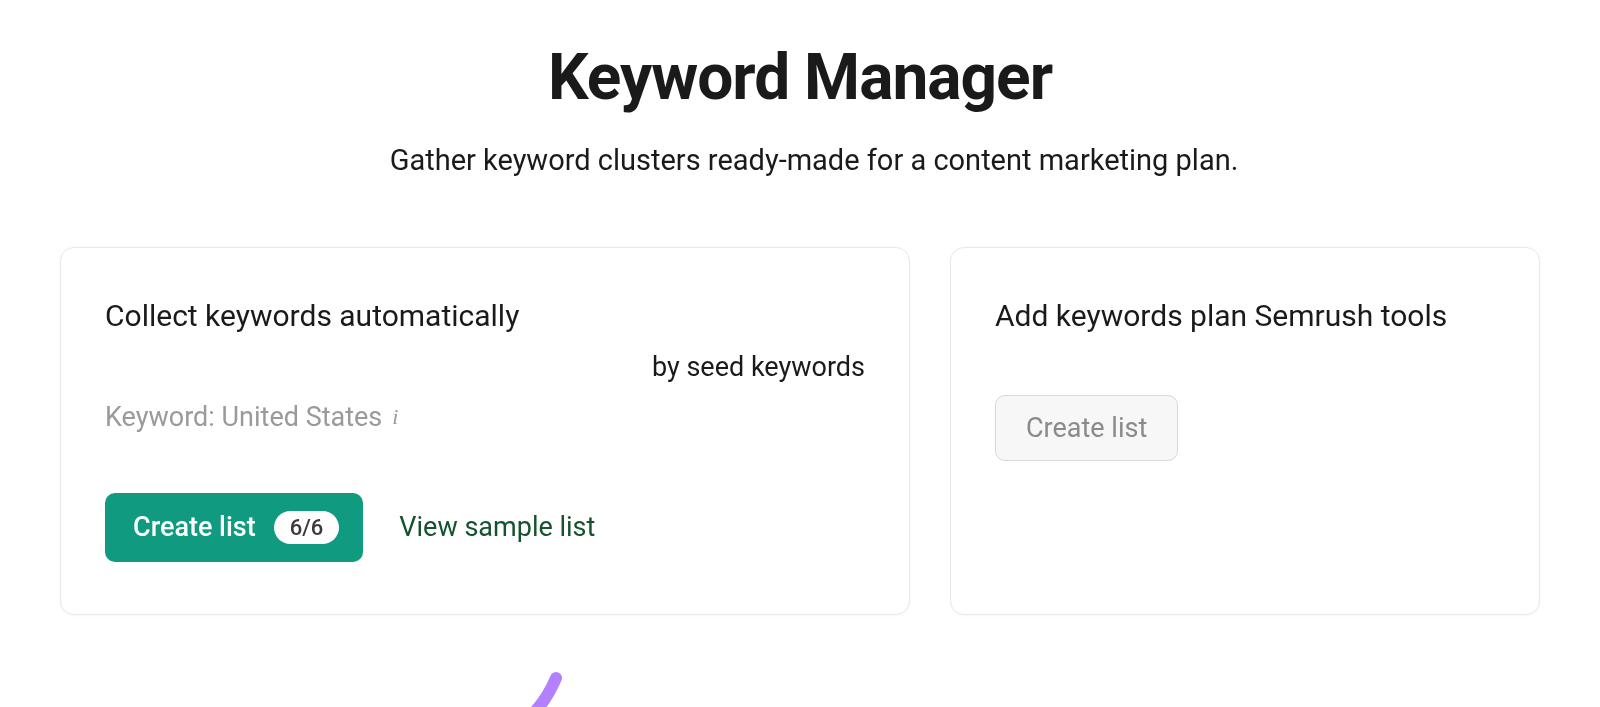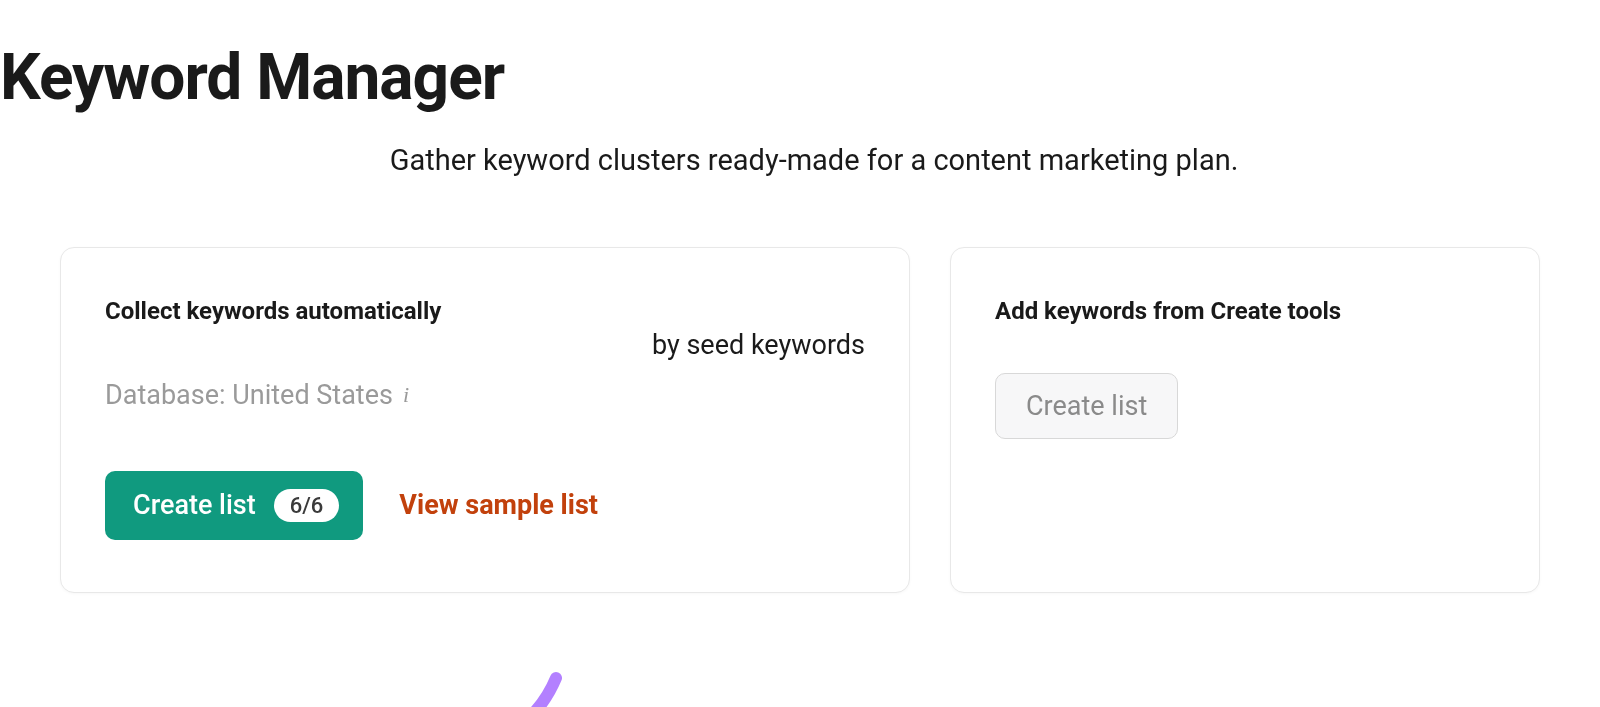--- a/index.html
+++ b/index.html
@@ -15,21 +15,21 @@
       height: 707px;
       position: relative;
     }
     
     .container {
       width: 100%;
       padding-top: 40px;
     }
     
     .page-title {
-      text-align: left;
+      text-align: center;
       font-size: 64px;
       font-weight: 700;
       color: #1a1a1a;
       letter-spacing: -1px;
       margin-bottom: 28px;
     }
     
     .page-subtitle {
       text-align: center;
       font-size: 29px;
@@ -56,23 +56,24 @@
     .card-left {
       flex: 0 0 850px;
       position: relative;
     }
     
     .card-right {
       flex: 1;
     }
     
     .card-title {
-      font-size: 24px;
-      font-weight: 700;
-      color: #1a1a1a;
+      font-size: 30px;
+      font-weight: 400;
+      color: #1a1a1a;
+      margin-bottom: 14px;
       line-height: 1.3;
     }
     
     .card-subtext {
       font-size: 27px;
       font-weight: 400;
       color: #1a1a1a;
       margin-bottom: 14px;
       line-height: 1.4;
       text-align: right;
@@ -123,23 +124,23 @@
     .badge {
       background: #ffffff;
       color: #3a3a3a;
       border-radius: 18px;
       padding: 4px 16px;
       font-size: 22px;
       font-weight: 500;
     }
     
     .link {
-      color: #c2410c;
-      font-size: 27px;
-      font-weight: 700;
+      color: #14532d;
+      font-size: 27px;
+      font-weight: 400;
       text-decoration: none;
       cursor: pointer;
     }
     
     .btn-secondary {
       background: #f7f7f8;
       color: #8a8a8a;
       border: 1px solid #d8d8d8;
       border-radius: 10px;
       padding: 16px 30px;
@@ -163,37 +164,37 @@
 <div class="container">
   <h1 class="page-title">Keyword Manager</h1>
   <p class="page-subtitle">Gather keyword clusters ready-made for a content marketing plan.</p>
 
   <div class="cards-row">
 
     <div class="card card-left">
       <h2 class="card-title">Collect keywords automatically</h2>
       <p class="card-subtext">by seed keywords</p>
       <div class="database-label">
-        <span>Database: United States</span>
+        <span>Keyword: United States</span>
         <span class="info-icon">i</span>
       </div>
 
       <div class="actions-row">
         <button class="btn-primary">
           <span>Create list</span>
           <span class="badge">6/6</span>
         </button>
         <a class="link">View sample list</a>
       </div>
 
       <svg class="arrow-annotation" width="180" height="140" viewBox="0 0 180 140">
         <path d="M 155 10 Q 130 70, 55 85" stroke="#b380ff" stroke-width="12" fill="none" stroke-linecap="round"></path>
         <path d="M 30 88 L 75 62 L 73 110 Z" fill="#b380ff"></path>
       </svg>
     </div>
 
     <div class="card card-right">
-      <h2 class="card-title">Add keywords from Create tools</h2>
+      <h2 class="card-title">Add keywords plan Semrush tools</h2>
       <button class="btn-secondary">Create list</button>
     </div>
 
   </div>
 </div>
 
 </body></html>

